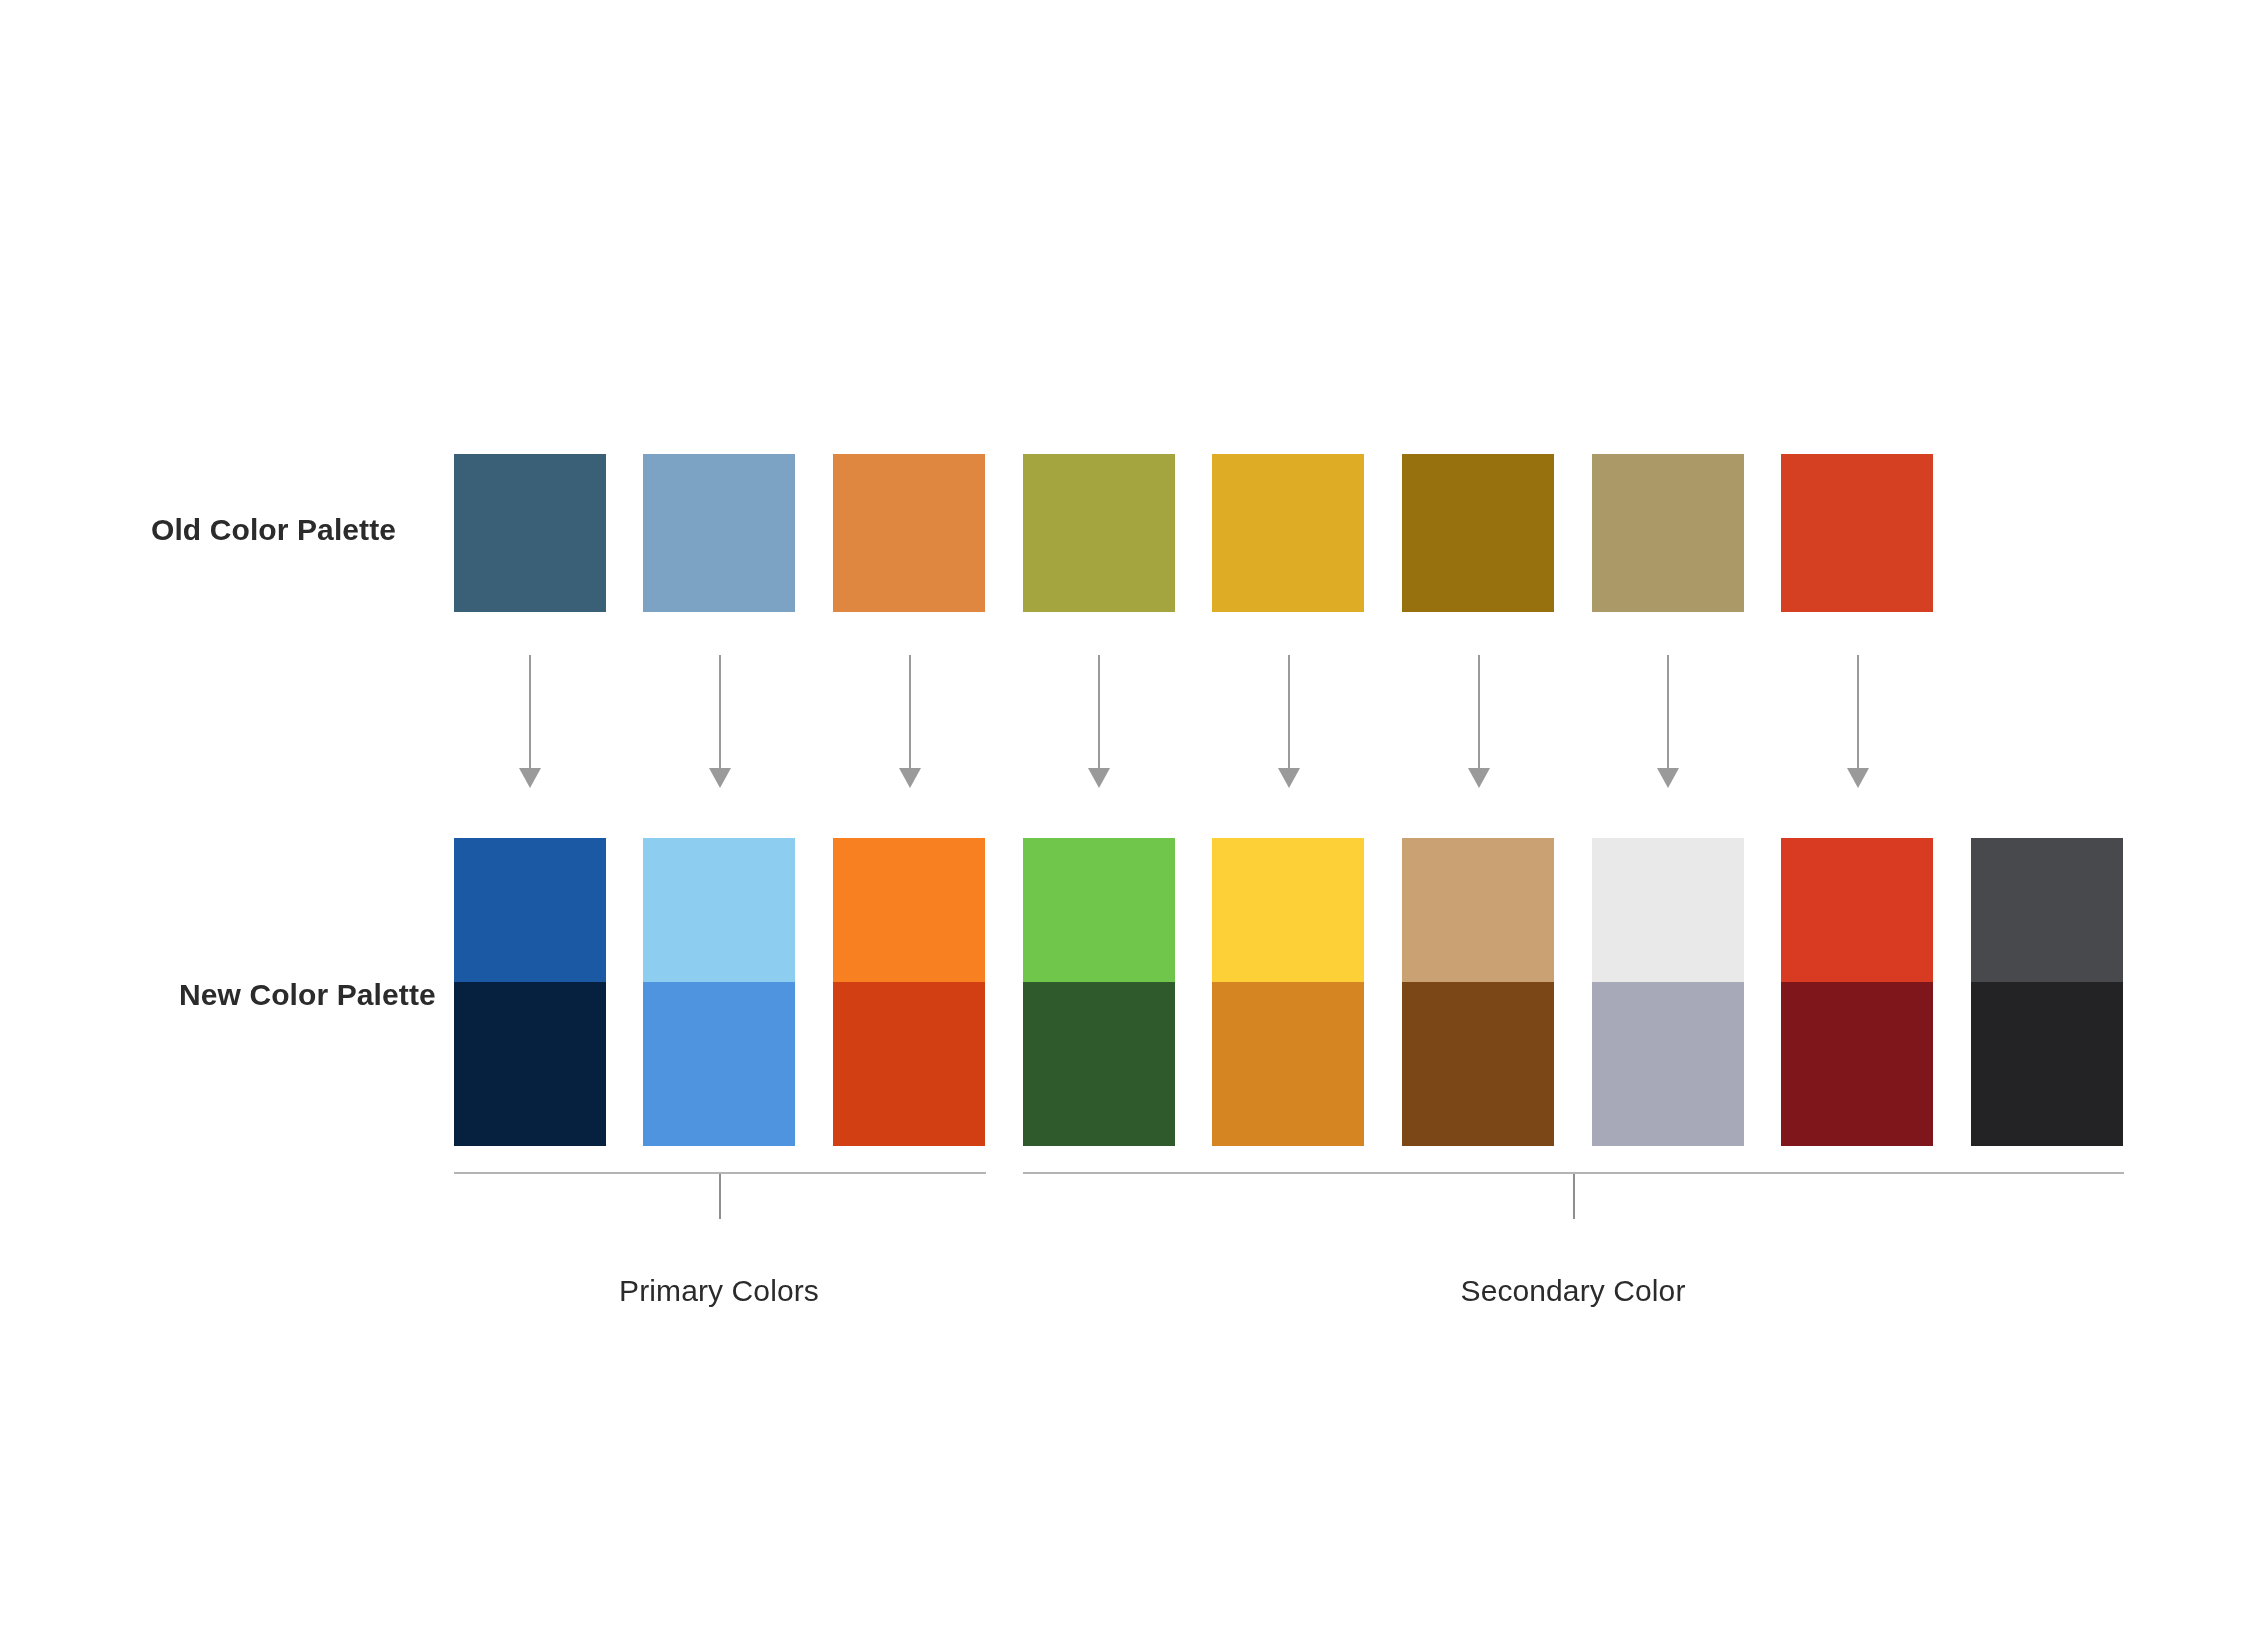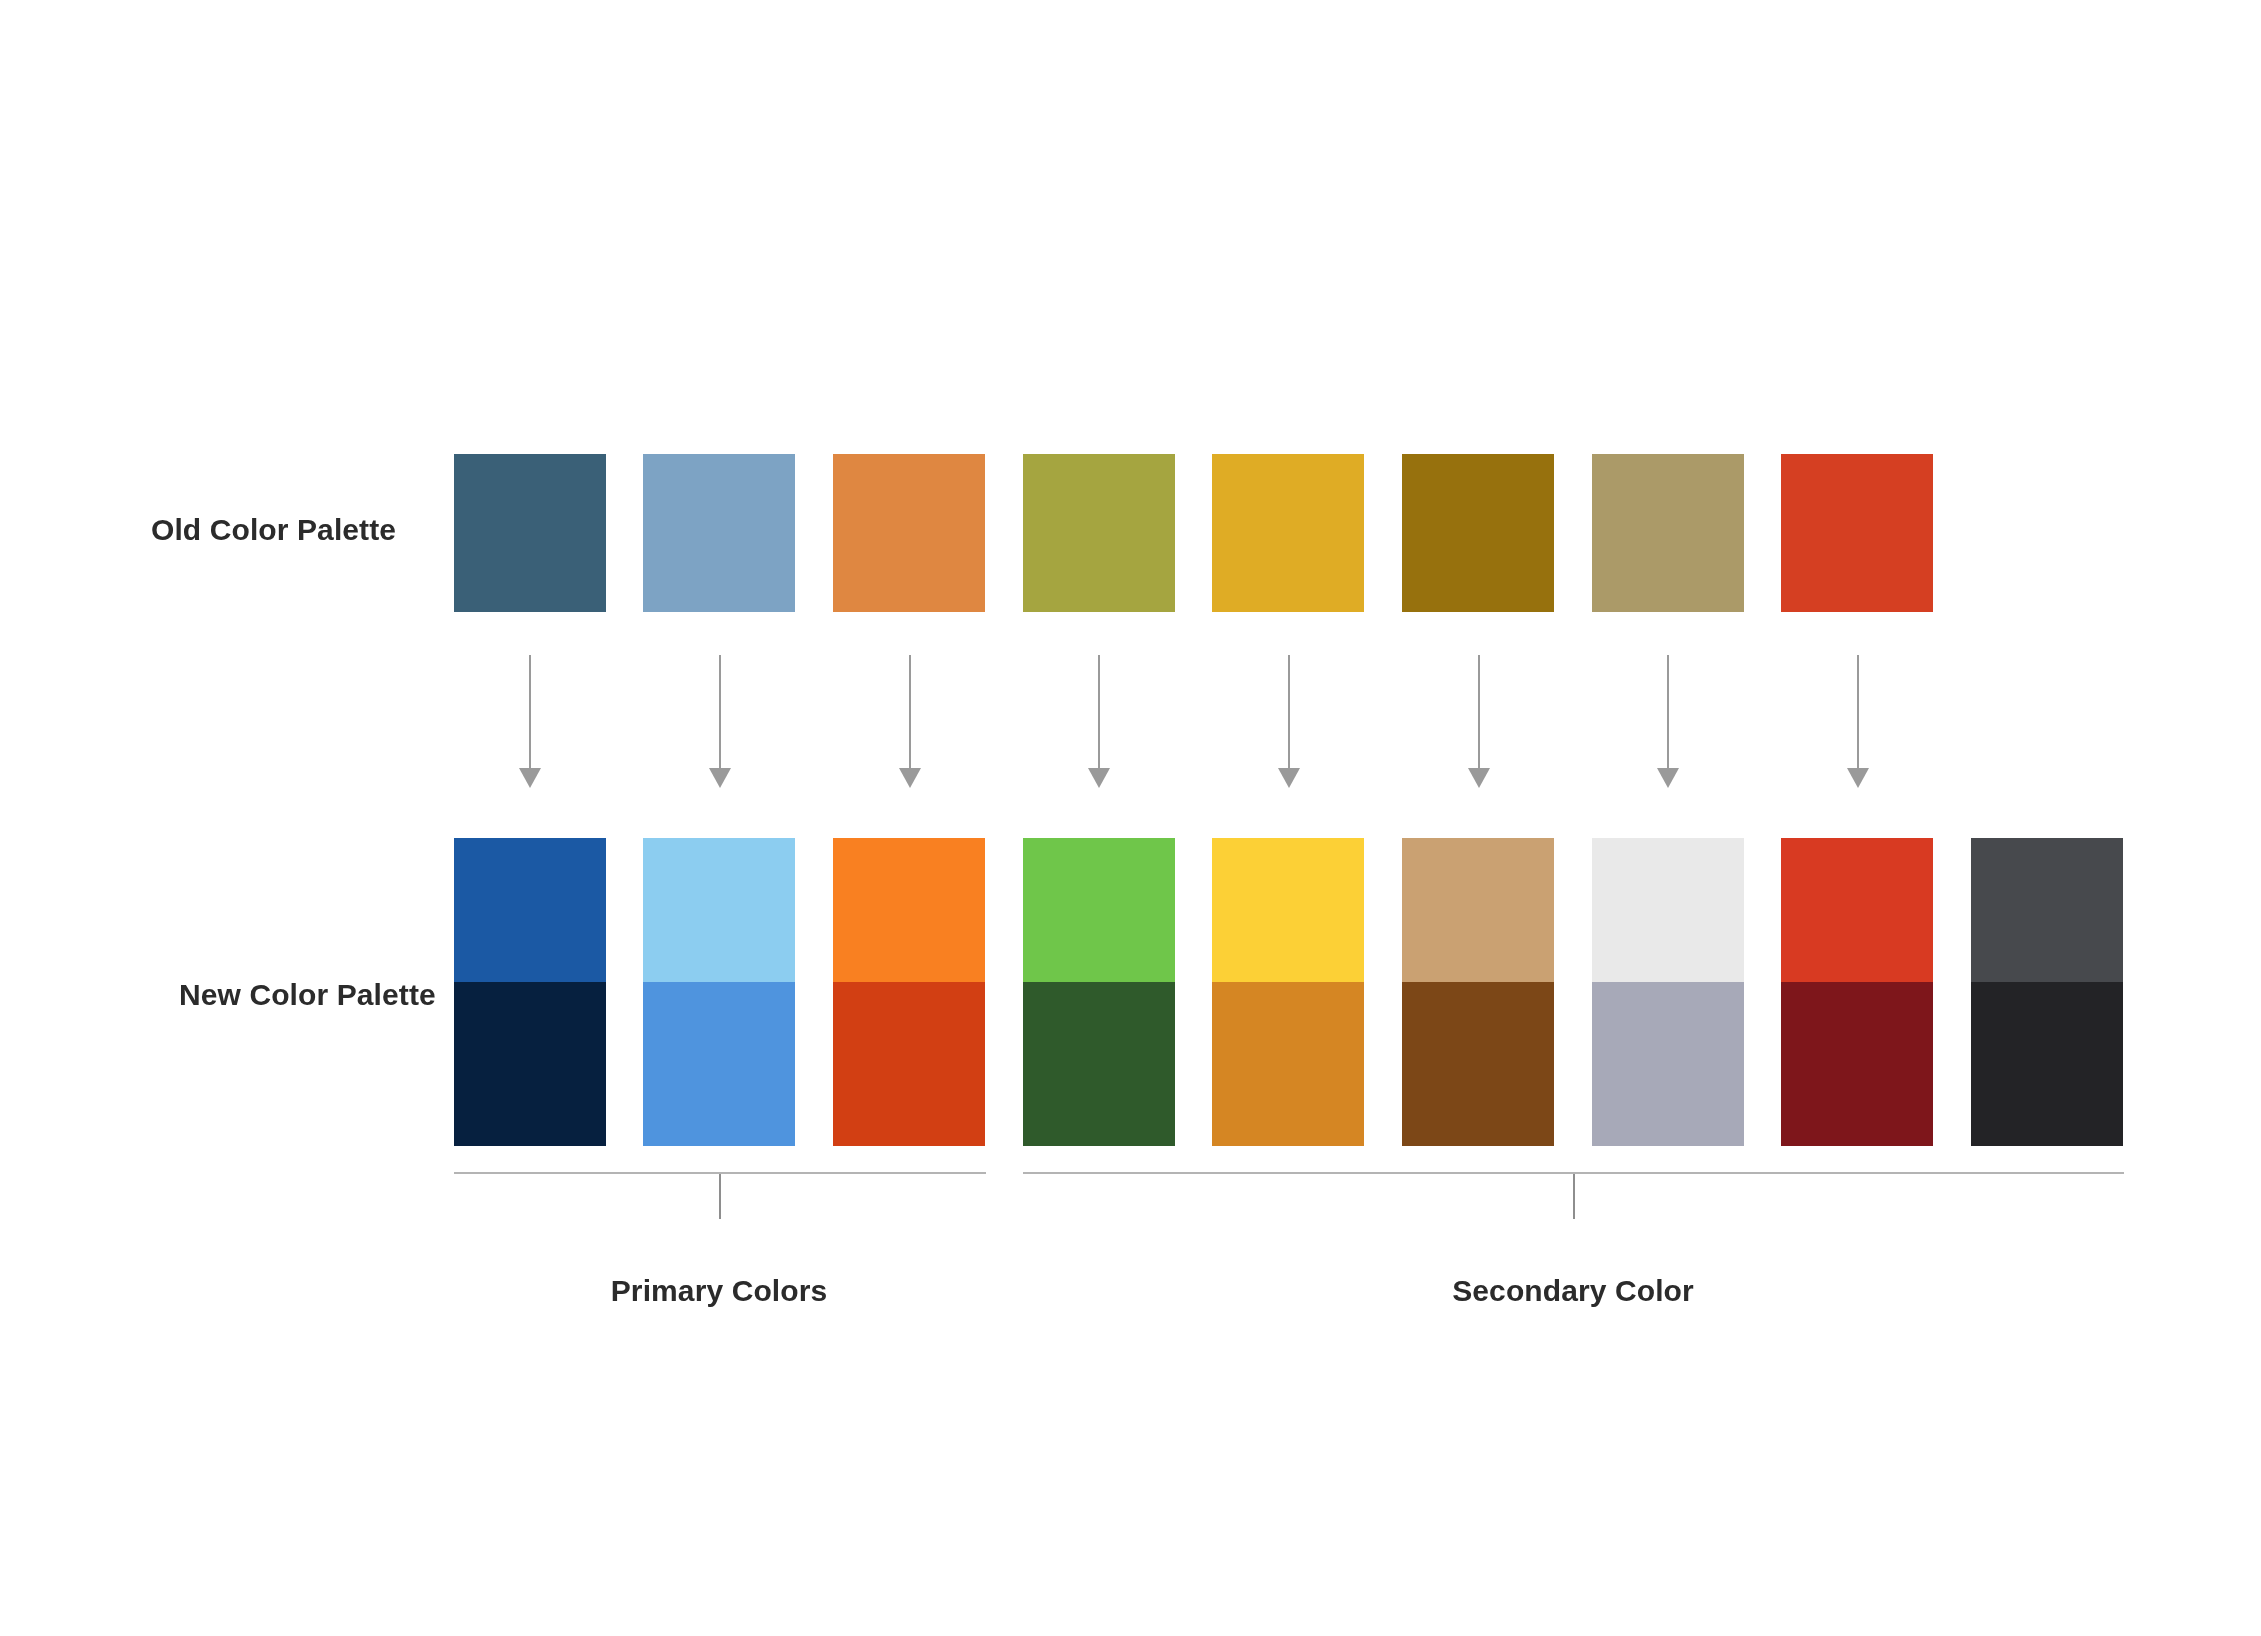--- a/index.html
+++ b/index.html
@@ -132,21 +132,21 @@
     position: absolute;
     top: 2.2px;
     width: 1.5px;
     height: 45px;
     background: #8e8e8e;
   }
   .group-label {
     position: absolute;
     top: 104px;
     font-family: "Liberation Sans", sans-serif;
-    font-weight: bold;
+    font-weight: normal;
     font-size: 30px;
     letter-spacing: 0.1px;
     color: #2b2b2b;
     white-space: nowrap;
     line-height: 1;
     transform: translateX(-50%);
   }
 </style>
 </head>
 <body>

